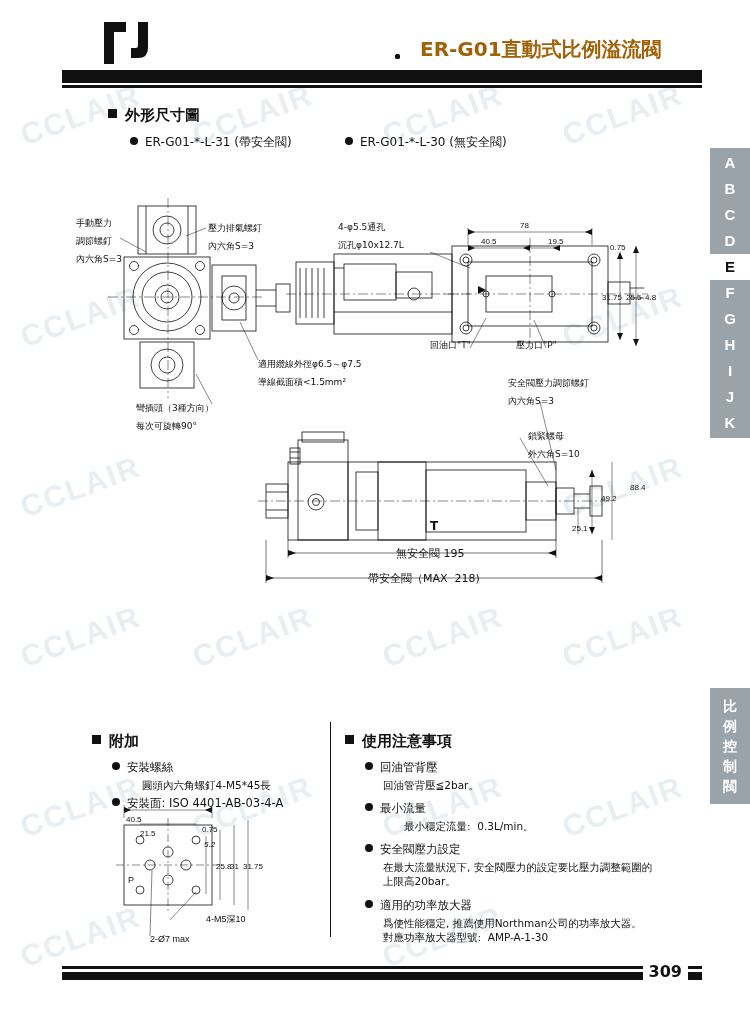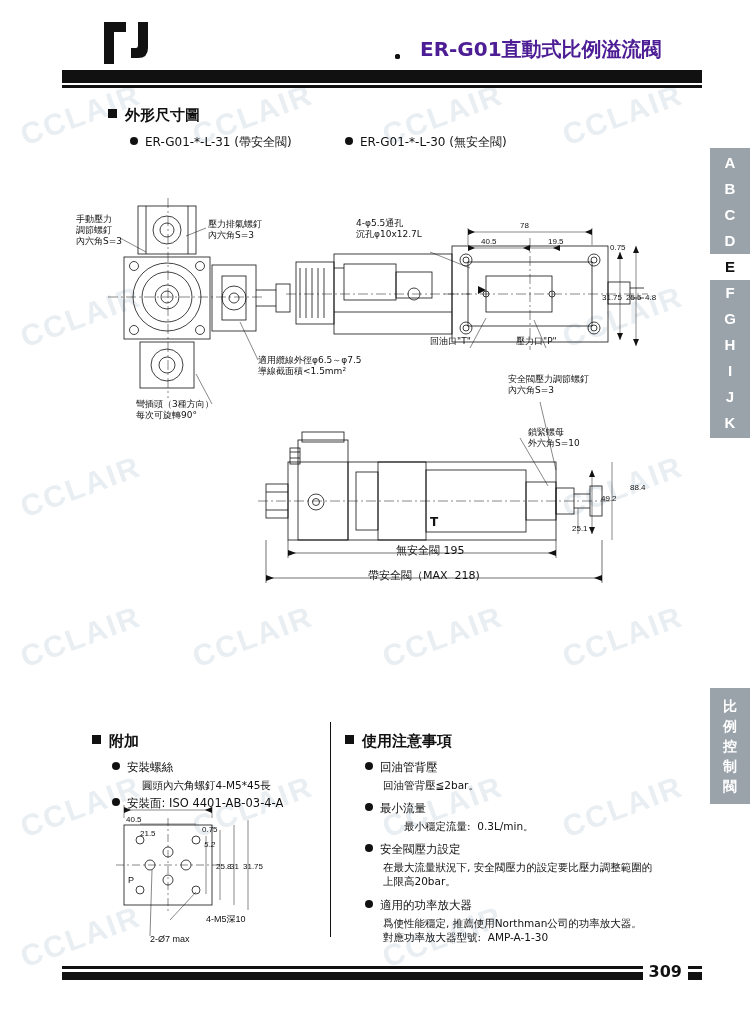--- a/index.html
+++ b/index.html
@@ -26,21 +26,21 @@
     pointer-events:none;
     white-space:nowrap;
   }
 
   
   .logo{
     position:absolute;left:96px;top:18px;width:74px;height:52px;
   }
   .hdr-title{
     position:absolute;left:420px;top:36px;
-    font-size:20px;font-weight:bold;color:#4c1d95;
+    font-size:20px;font-weight:bold;color:#a16207;
     font-family:"DejaVu Sans",sans-serif;
     white-space:nowrap;
   }
   .hdr-dots{position:absolute;left:395px;top:44px;}
   .hdr-dots i{display:inline-block;width:5px;height:5px;background:#111;border-radius:50%;margin-right:3px;}
   .hdr-dots i.b{margin-left:-8px;margin-top:6px;}
   .hdr-bar{
     position:absolute;left:62px;top:70px;width:640px;height:10px;
     background:#111;
     border-top:3px solid #111;
@@ -70,21 +70,21 @@
 
   
   .sq{display:inline-block;width:9px;height:9px;background:#111;margin-right:8px;vertical-align:2px;}
   .dot{display:inline-block;width:8px;height:8px;background:#111;border-radius:50%;margin-right:7px;vertical-align:1px;}
   .h1{position:absolute;font-size:15px;font-weight:bold;}
   .sub{position:absolute;font-size:12px;}
 
   
   .canvas{position:absolute;left:0;top:0;width:750px;height:1018px;}
   .lbl{
-    position:absolute;font-size:9px;line-height:11px;color:#111;
+    position:absolute;font-size:9px;line-height:18px;color:#111;
     font-family:"DejaVu Sans",sans-serif;white-space:pre;
   }
   .lbln{
     position:absolute;font-size:8px;color:#111;
     font-family:"Liberation Sans",sans-serif;white-space:nowrap;
   }
 
   
   .panel-sep{position:absolute;left:330px;top:722px;width:1px;height:215px;background:#111;}
   .b-item{position:absolute;font-size:11.5px;}
@@ -363,21 +363,21 @@
 
   <div class="lbl" style="left:76px;top:214px;width:66px;">手動壓力
 調節螺釘
 內六角S=3</div>
   <div class="lbl" style="left:208px;top:219px;width:80px;">壓力排氣螺釘
 內六角S=3</div>
   <div class="lbl" style="left:258px;top:355px;width:120px;">適用纜線外徑φ6.5～φ7.5
 導線截面積&lt;1.5mm²</div>
   <div class="lbl" style="left:136px;top:399px;width:120px;">彎插頭（3種方向）
 每次可旋轉90°</div>
-  <div class="lbl" style="left:338px;top:218px;width:110px;margin-left:18px;">4-φ5.5通孔
+  <div class="lbl" style="left:338px;top:218px;width:110px;">4-φ5.5通孔
 沉孔φ10x12.7L</div>
   <div class="lbl" style="left:430px;top:336px;">回油口"T"</div>
   <div class="lbl" style="left:516px;top:336px;">壓力口"P"</div>
   <div class="lbl" style="left:508px;top:374px;width:130px;">安全閥壓力調節螺釘
 內六角S=3</div>
   <div class="lbl" style="left:528px;top:427px;width:90px;">鎖緊螺母
 外六角S=10</div>
   <div class="lbl" style="left:396px;top:545px;font-size:11px;">無安全閥 195</div>
   <div class="lbl" style="left:368px;top:570px;font-size:11px;">帶安全閥（MAX  218)</div>
   <div class="lbl" style="left:430px;top:517px;font-size:12px;font-weight:bold;">T</div>

